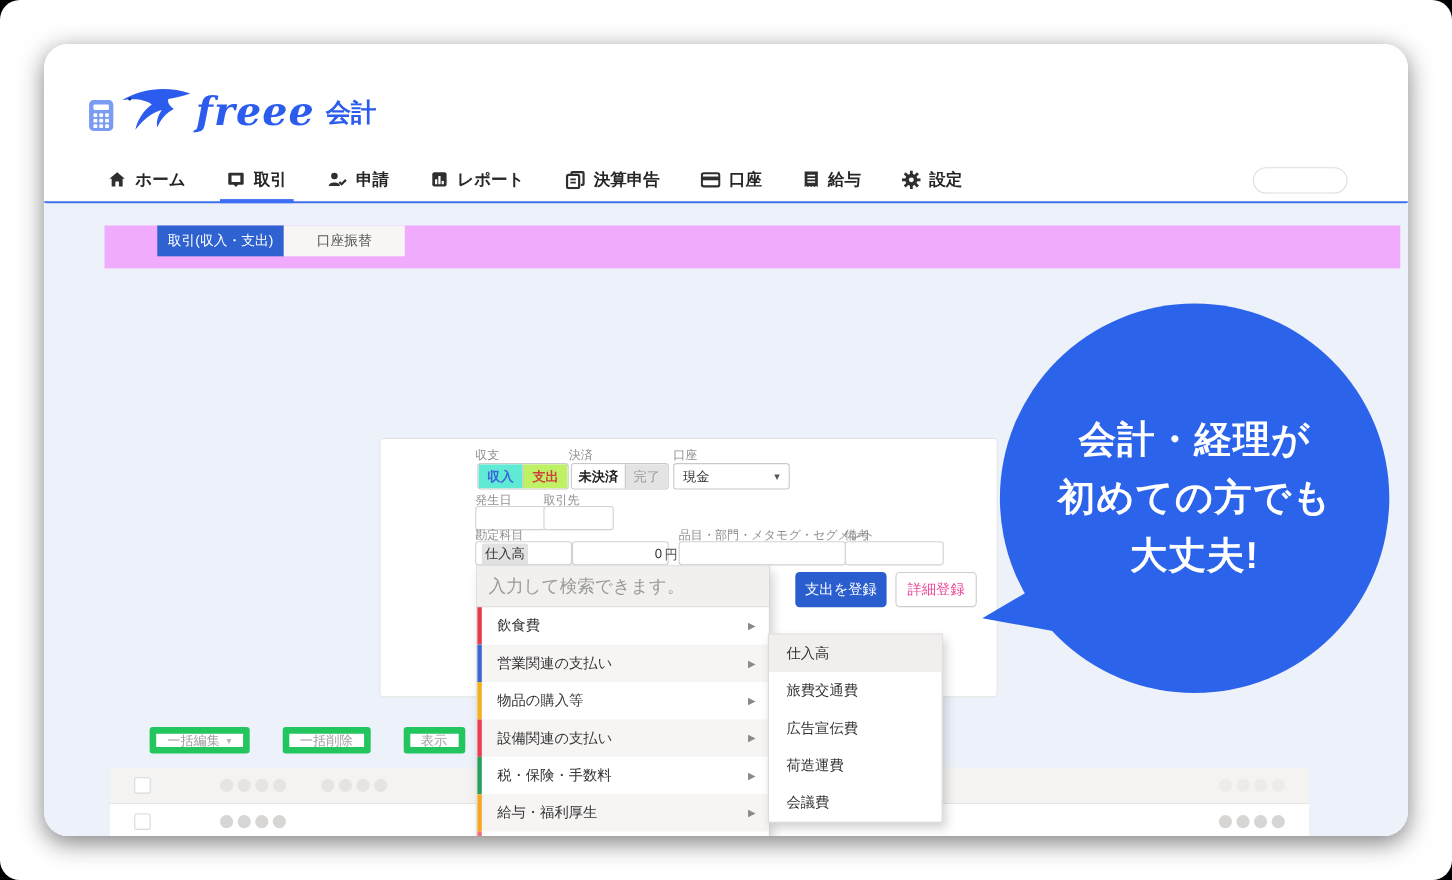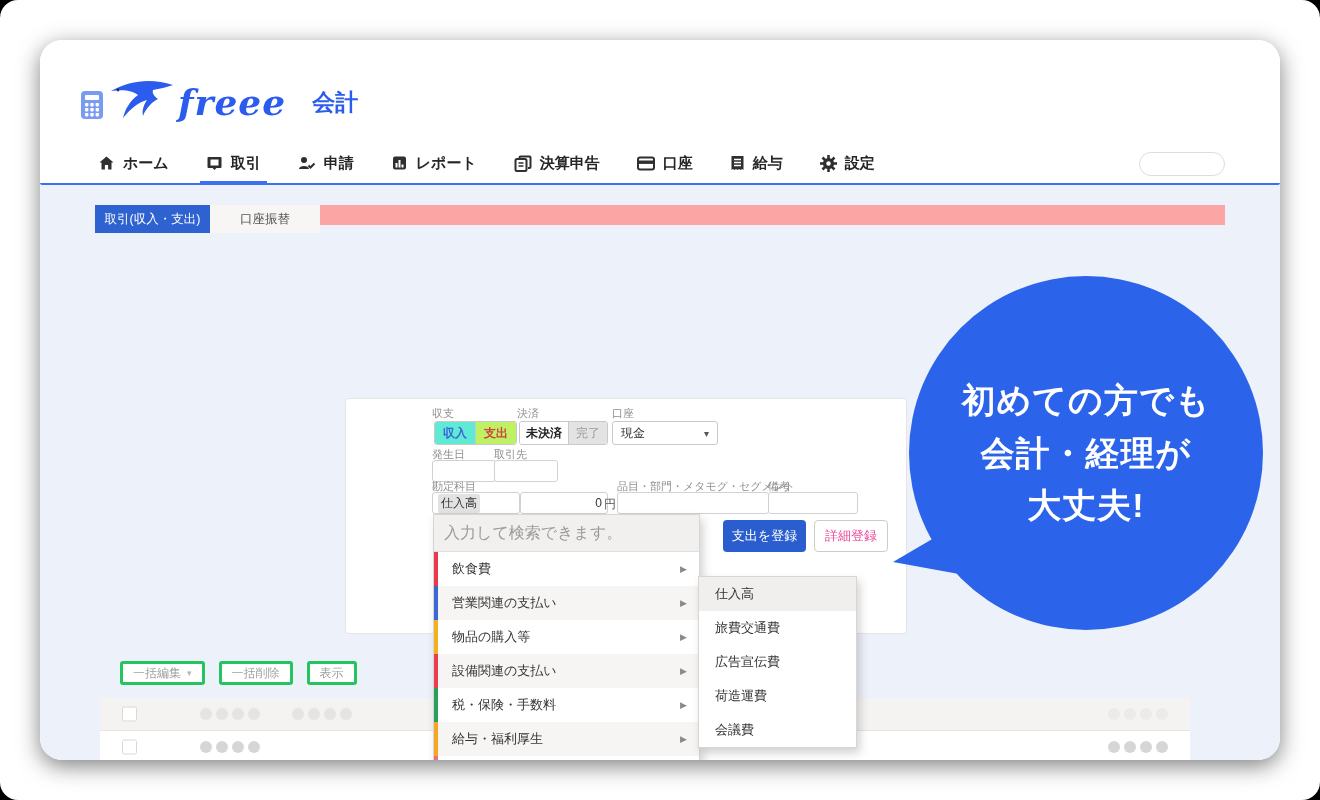--- a/index.html
+++ b/index.html
@@ -5,34 +5,34 @@
   html,body{margin:0;padding:0;background:#000;font-family:"Liberation Sans","DejaVu Sans",sans-serif;}
   .canvas{position:relative;width:1320px;height:800px;background:#fff;border-radius:18px;overflow:hidden;}
   .window{position:absolute;left:40px;top:40px;width:1240px;height:720px;background:#fff;
           border-radius:22px;box-shadow:0 6px 22px rgba(25,25,25,.55);}
 
   
   .header{position:absolute;inset:0 0 auto 0;height:145px;background:#fff;border-radius:22px 22px 0 0;}
   .logo{position:absolute;left:40px;top:38px;display:flex;align-items:flex-end;gap:4px;}
   .logo .brand{font-family:"DejaVu Serif","Liberation Serif",serif;font-style:italic;font-weight:bold;
                font-size:36px;color:#2b5cee;line-height:1;letter-spacing:1px;}
-  .logo .product{font-size:23px;font-weight:800;color:#2b5cee;margin:0 0 2px 22px;}
+  .logo .product{font-size:23px;font-weight:800;color:#2b5cee;margin:0 0 2px 6px;}
   .navline{position:absolute;left:0;right:0;bottom:0;height:2px;background:#3d6ff2;border-radius:0 0 2px 2px;}
   .nav{position:absolute;left:58px;bottom:2px;height:40px;display:flex;align-items:center;gap:37px;}
   .nav-item{display:flex;align-items:center;gap:8px;font-size:15px;font-weight:600;color:#262626;
             height:40px;position:relative;cursor:pointer;white-space:nowrap;}
   .nav-item.active::after{content:"";position:absolute;left:-6px;right:-6px;bottom:-2px;height:4px;background:#3d6ff2;}
   .nav-item svg{display:block;}
   .nav-search{position:absolute;right:55px;bottom:9px;width:84px;height:22px;border:1px solid #ddd;
               border-radius:12px;background:#fff;}
 
   
   .main{position:absolute;top:145px;left:0;right:0;bottom:0;background:#edf1f9;border-radius:0 0 22px 22px;overflow:hidden;}
 
-  .tabstrip{position:absolute;left:55px;top:20px;width:1130px;height:20px;background:#fca5a5;display:flex;}
+  .tabstrip{position:absolute;left:55px;top:20px;width:1130px;height:39px;background:#f0abfc;display:flex;padding-left:48px;}
   .tab{height:28px;display:flex;align-items:center;justify-content:center;font-size:12.5px;cursor:pointer;}
   .tab.active{width:115px;background:#2e62d0;color:#fff;}
   .tab.inactive{width:110px;background:#f7f6f5;color:#555;}
 
   .panel{position:absolute;left:305px;top:213px;width:560px;height:234px;background:#fff;
          border:1px solid #e4e4e4;border-radius:4px;z-index:1;}
 
   .flabel{position:absolute;font-size:11px;color:#8f8f8f;white-space:nowrap;z-index:2;}
   .seg-group{position:absolute;display:flex;border:1px solid #c9c9c9;border-radius:3px;overflow:hidden;height:22px;z-index:2;background:#fff;}
   .seg{display:flex;align-items:center;justify-content:center;font-size:12px;font-weight:700;cursor:pointer;}
@@ -70,22 +70,22 @@
   .submenu-item.selected{background:#f1efee;}
 
   
   .bubble{position:absolute;left:869px;top:91px;width:354px;height:354px;border-radius:50%;z-index:9;
           display:flex;flex-direction:column;align-items:center;justify-content:center;}
   .bubble .line{color:#fff;font-size:34px;font-weight:800;line-height:1.55;letter-spacing:1px;white-space:nowrap;}
   .bubble-tail{position:absolute;left:840px;top:315px;z-index:8;}
 
   
   .list-controls{position:absolute;top:476px;left:80px;display:flex;gap:14px;z-index:1;}
-  .lbtn{height:24px;background:#fff;border:3px solid #22c55e;border-radius:3px;color:#a0a0a0;font-size:12px;
-        display:flex;align-items:center;padding:0 10px;gap:6px;cursor:pointer;font-family:inherit;}
+  .lbtn{height:24px;background:#fff;border:6px solid #22c55e;border-radius:3px;color:#a0a0a0;font-size:12px;
+        display:flex;align-items:center;padding:0 10px;gap:6px;cursor:pointer;font-family:inherit;margin-left:16px;}
   .lbtn .chev{font-size:9px;color:#b5b5b5;}
 
   .table{position:absolute;left:60px;top:513px;width:1090px;z-index:0;}
   .row{position:relative;height:32px;background:#fff;border-bottom:1px solid #ececec;}
   .row.head{background:#f5f3f2;border-bottom:1px solid #e7e5e3;}
   .row > .cell{position:absolute;top:50%;transform:translateY(-50%);}
   .cb{width:13px;height:13px;border:1px solid #d9d9d9;border-radius:2px;background:#fff;cursor:pointer;}
   .dots{display:flex;gap:4px;}
   .dots i{width:12px;height:12px;border-radius:50%;background:#d7d6d5;display:block;}
   .dots.light i{background:#e6e4e2;}
@@ -335,20 +335,20 @@
               <i></i>
             </span>
         </div>
 
       </div>
 
       <svg class="bubble-tail" width="130" height="90" viewBox="0 0 130 90">
         <polygon points="13,62 95,14 112,80" style="fill: rgb(43, 99, 235);"></polygon>
       </svg>
       <div class="bubble" style="background-color: rgb(43, 99, 235);">
+        <span class="line">会計・経理が</span>
         <span class="line">初めての方でも</span>
-        <span class="line">会計・経理が</span>
         <span class="line">大丈夫!</span>
       </div>
 
     </div>
   </div>
 </div>
 
 </body></html>

